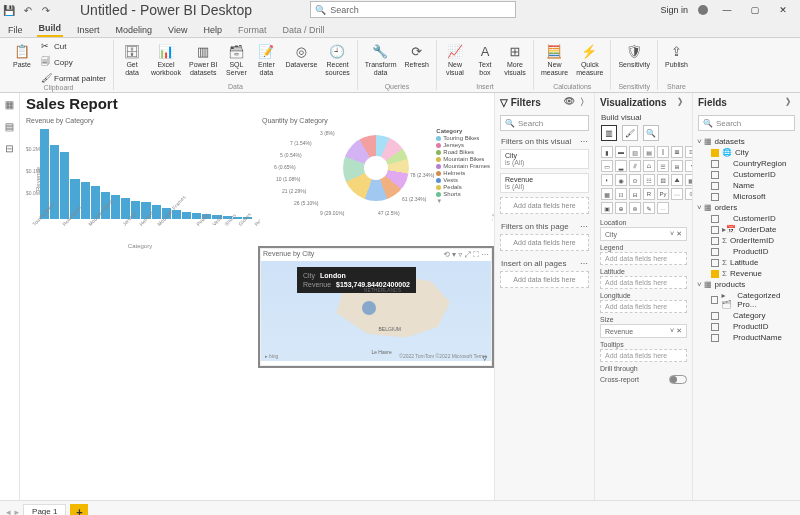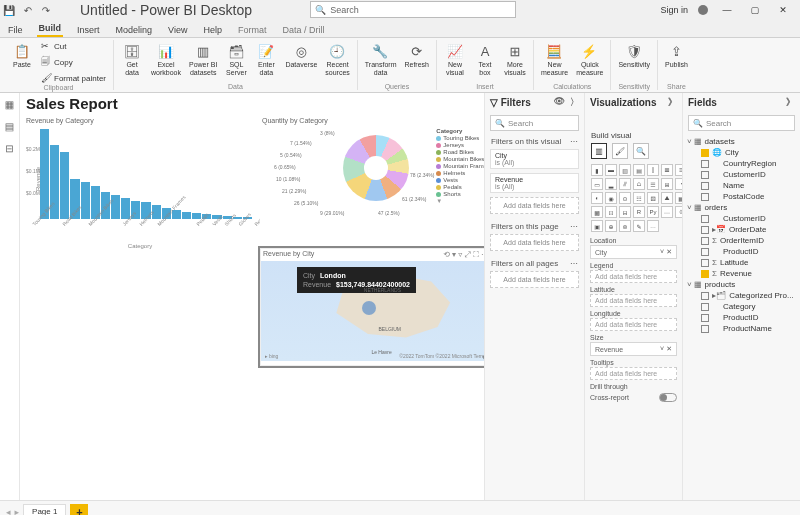--- a/index.html
+++ b/index.html
@@ -51,30 +51,30 @@
 .mapC { left:240px; top:155px; width:232px; height:118px; border:1px solid #eee;}
 .mapArea { height:100px; position:relative; background:linear-gradient(#cfe2f7,#d6e8f8);}
 .mapArea::before { content:""; position:absolute; left:30%; top:10%; width:55%; height:70%; background:#e8dfcf; clip-path:polygon(10% 30%,25% 10%,50% 5%,80% 15%,95% 45%,85% 80%,60% 95%,30% 90%,5% 60%);}
 .tooltip { position:absolute; left:36px; top:6px; background:#222; color:#fff; padding:4px 6px; font-size:7px; line-height:1.3;}
 .tooltip .k { color:#999; margin-right:5px;}
 .funnelBtn { position:absolute; right:4px; bottom:2px; font-size:9px; color:#555;}
 
 .pane { background:#f7f7f7; border-left:1px solid #e6e6e6; display:flex; flex-direction:column;}
 .fpane { width:100px;}
 .vpane { width:98px;}
-.flpane { width:118px;}
+.flpane { width:108px;}
 .phdr { display:flex; align-items:center; justify-content:space-between; padding:3px 5px; font-size:10px; font-weight:600;}
 .phdr .icns { display:flex; gap:5px; font-size:9px; color:#666;}
 .srch { margin:3px 5px; height:16px; background:#fff; border:1px solid #ccc; display:flex; align-items:center; padding:0 4px; font-size:8px; color:#888; gap:3px;}
 .fsec { font-size:8px; padding:3px 6px 1px; color:#555; display:flex; justify-content:space-between;}
 .fitem { margin:2px 5px; background:#fff; border:1px solid #e0e0e0; padding:2px 4px; font-size:7px;}
 .fitem .fn { color:#333;}
 .fitem .fv { color:#888;}
 .well { margin:2px 5px 5px; background:#fff; border:1px dashed #ccc; padding:4px; font-size:7px; text-align:center; color:#888;}
-.vpane .sub { font-size:8px; padding:1px 6px; color:#444;margin-top:18px;}
+.vpane .sub { font-size:8px; padding:1px 6px; color:#444;}
 .vicons { display:flex; gap:5px; padding:2px 6px;}
 .vicons span { width:16px; height:16px; border:1px solid #c0c0c0; cursor:pointer; background:#fff; display:flex; align-items:center; justify-content:center; font-size:8px; }
 .grid { display:grid; grid-template-columns:repeat(7,12px); gap:2px; padding:3px 6px;}
 .grid span { width:12px; height:12px; background:#fff; border:1px solid #c8c8c8; cursor:pointer; font-size:6px; display:flex; align-items:center; justify-content:center; color:#555;}
 .fieldwell { margin:1px 5px; font-size:7px; color:#555;}
 .fieldwell .lbl { padding:1px 0;}
 .fieldwell .slot { background:#fff; border:1px solid #d6d6d6; padding:2px 4px; color:#666; display:flex; justify-content:space-between; align-items:center;}
 .fieldwell .drop { background:#fff; border:1px dashed #ccc; padding:2px 4px; color:#999;}
 .tree { padding:2px 4px; font-size:8px; overflow:auto;}
 .tree .tbl { display:flex; align-items:center; gap:3px; padding:1px 0; cursor:pointer;}
@@ -423,21 +423,21 @@
         <div class="fn">Revenue</div>
         <div class="fv">is (All)</div>
       </div>
     <div class="well">Add data fields here</div>
     <div class="fsec">
         <span>Filters on this page</span>
         <span>⋯</span>
       </div>
     <div class="well">Add data fields here</div>
     <div class="fsec">
-        <span>Filters on all pages</span>
+        <span>Insert on all pages</span>
         <span>⋯</span>
       </div>
     <div class="well">Add data fields here</div>
   </div>
 
   <div class="pane vpane">
     <div class="phdr">
         <span>Visualizations</span>
         <span class="icns">
           <span>》</span>
@@ -555,21 +555,21 @@
           <span>CustomerID</span>
         </div>
         <div class="fld">
           <span class="cb"></span>
           <span style="width:8px"></span>
           <span>Name</span>
         </div>
         <div class="fld">
           <span class="cb"></span>
           <span style="width:8px"></span>
-          <span>PostalCode</span>
+          <span>Microsoft</span>
         </div>
         <div class="tbl">
           <span class="ico">˅ ▦</span>
           <span>orders</span>
         </div>
         <div class="fld">
           <span class="cb"></span>
           <span style="width:8px"></span>
           <span>CustomerID</span>
         </div>

